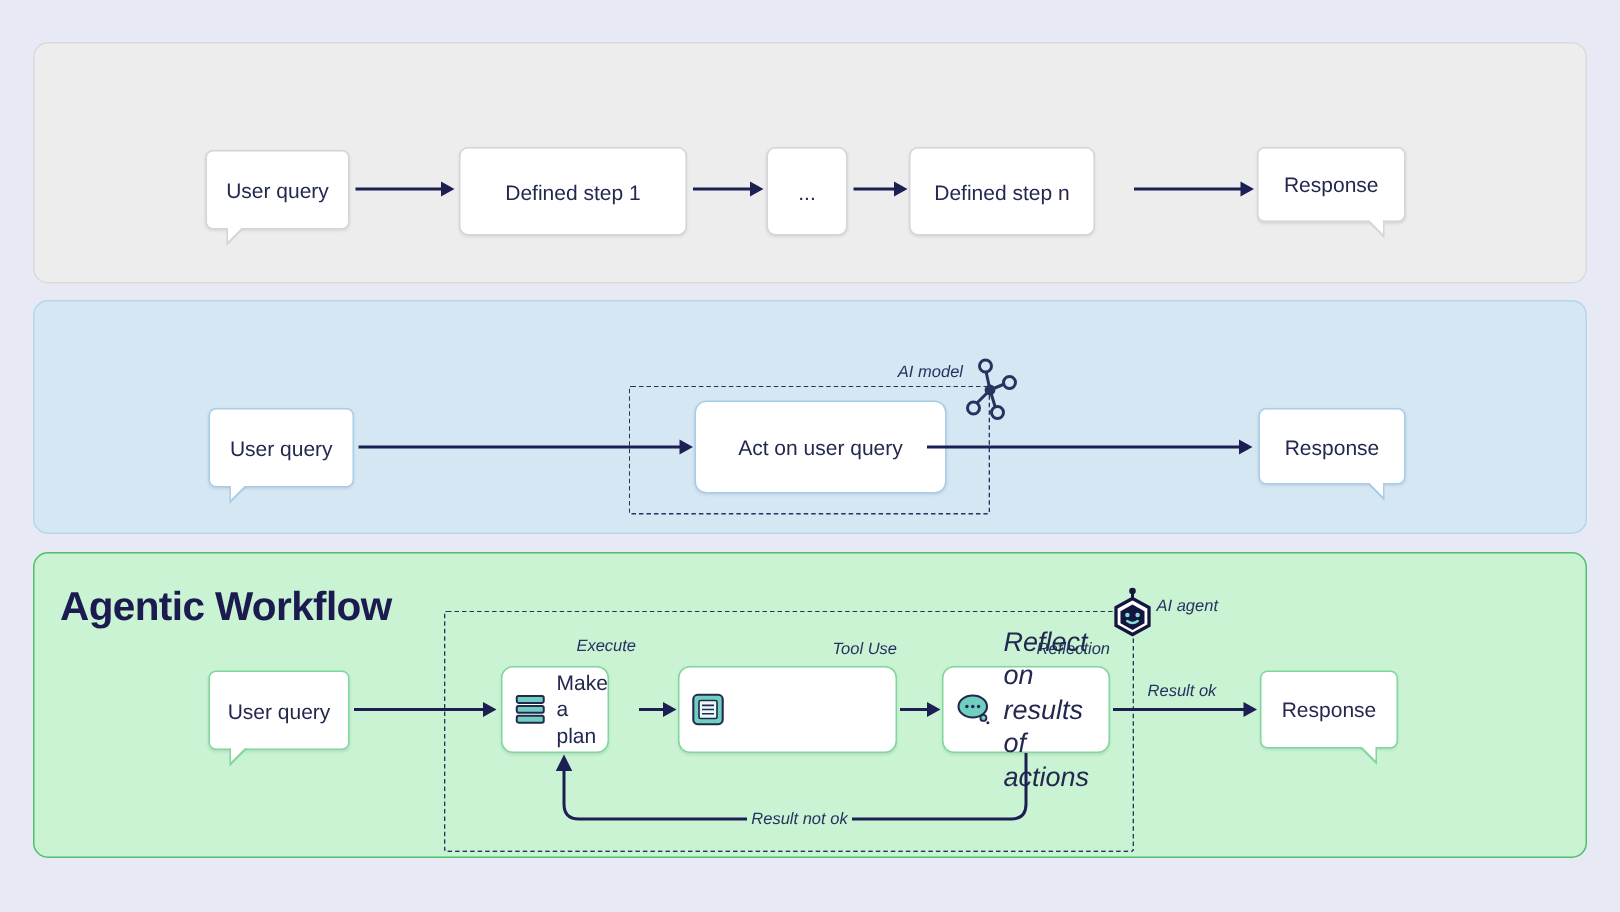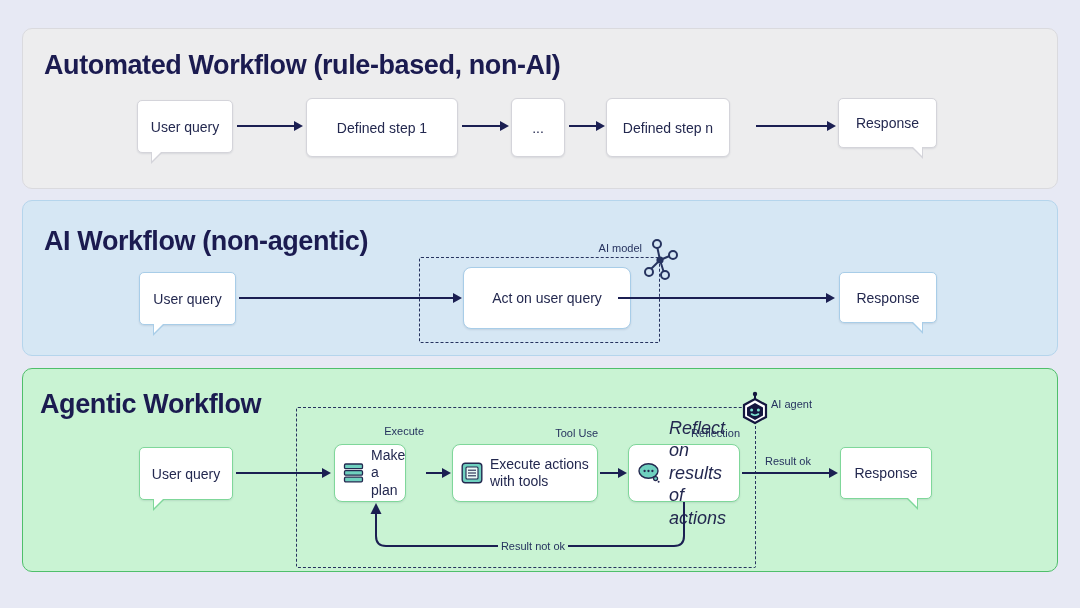--- a/index.html
+++ b/index.html
@@ -19,34 +19,33 @@
   .box.blue{border-color:#a8cde8;border-radius:8px;}
   .box.green{border-color:#7fd79a;border-radius:8px;justify-content:flex-start;text-align:left;padding:4px 6px 4px 8px;gap:7px;}
   .tlo{position:absolute;left:13px;bottom:-12px;width:0;height:0;border-top:12px solid var(--bc);border-right:12px solid transparent;}
   .tli{position:absolute;left:14px;bottom:-9px;width:0;height:0;border-top:10px solid #fff;border-right:10px solid transparent;}
   .tr .tlo{left:auto;right:13px;border-right:none;border-left:12px solid transparent;}
   .tr .tli{left:auto;right:14px;border-right:none;border-left:10px solid transparent;}
   .arrow{position:absolute;height:0;border-top:2px solid #1b1f52;}
   .arrow::after{content:"";position:absolute;right:-8px;top:-6px;width:0;height:0;
     border-left:9px solid #1b1f52;border-top:5px solid transparent;border-bottom:5px solid transparent;}
   .dashed{position:absolute;border:1.5px dashed #26335f;border-radius:2px;box-sizing:border-box;}
-  .mini{position:absolute;font-size:11px;color:#26335f;white-space:nowrap;}
+  .mini{position:absolute;font-size:11px;color:#26335f;white-space:nowrap;font-style:italic;}
   .right{text-align:right;}.center{text-align:center;}
   .icn{position:absolute;}
   .overlay{position:absolute;inset:0;pointer-events:none;}
   .wrap2{line-height:1.25;}
 </style>
 </head>
 <body>
 
 <div class="page">
 
   <div class="panel p1"></div>
   <div class="layer">
-    <h2 class="ptitle" style="left:44px;top:50px;">Automated Workflow (rule-based, non-AI)</h2>
 
     <div class="bubble" style="left:137px;top:100px;width:96px;height:53px;">
       <span>User query</span>
       <i class="tlo"></i>
         <i class="tli"></i>
     </div>
     <div class="arrow" style="left:237px;top:125px;width:58px;"></div>
     <div class="box" style="left:306px;top:98px;width:152px;height:59px;">
       <span>Defined step 1</span>
     </div>
@@ -61,21 +60,20 @@
     <div class="arrow" style="left:756px;top:125px;width:72px;"></div>
     <div class="bubble tr" style="left:838px;top:98px;width:99px;height:50px;">
       <span>Response</span>
       <i class="tlo"></i>
         <i class="tli"></i>
     </div>
   </div>
 
   <div class="panel p2"></div>
   <div class="layer">
-    <h2 class="ptitle" style="left:44px;top:226px;">AI Workflow (non-agentic)</h2>
 
     <div class="bubble b-blue" style="left:139px;top:272px;width:97px;height:53px;">
       <span>User query</span>
       <i class="tlo"></i>
         <i class="tli"></i>
     </div>
 
     <div class="dashed" style="left:419px;top:257px;width:241px;height:86px;"></div>
     <div class="mini right" style="left:556px;top:242px;width:86px;">AI model</div>
     <svg class="icn" style="left:644px;top:238px;" width="36" height="44" viewBox="0 0 36 44">
@@ -144,21 +142,20 @@
 
     <div class="mini right" style="left:498px;top:427px;width:100px;">Tool Use</div>
     <div class="box green" style="left:452px;top:444px;width:146px;height:58px;">
       <svg width="22" height="22" viewBox="0 0 22 22" style="flex:none;">
         <rect x="1.2" y="1.2" width="19.6" height="19.6" rx="3" fill="#6fd0bf" stroke="#23284f" stroke-width="1.4"></rect>
         <rect x="5" y="5" width="12" height="12" rx="1" fill="#eafaf6" stroke="#23284f" stroke-width="1.1"></rect>
         <line x1="7" y1="8.2" x2="15" y2="8.2" stroke="#23284f" stroke-width="1.1"></line>
         <line x1="7" y1="11" x2="15" y2="11" stroke="#23284f" stroke-width="1.1"></line>
         <line x1="7" y1="13.8" x2="15" y2="13.8" stroke="#23284f" stroke-width="1.1"></line>
       </svg>
-      <span class="wrap2">Execute actions with tools</span>
     </div>
     <div class="arrow" style="left:600px;top:472px;width:19px;"></div>
 
     <div class="mini right" style="left:640px;top:427px;width:100px;">Reflection</div>
     <div class="box green" style="left:628px;top:444px;width:112px;height:58px;font-size:18px;font-style:italic;">
       <svg width="25" height="23" viewBox="0 0 25 23" style="flex:none;">
         <ellipse cx="11.5" cy="9" rx="9.5" ry="7.3" fill="#6fd0bf" stroke="#23284f" stroke-width="1.4"></ellipse>
         <circle cx="7.6" cy="9" r="1.15" fill="#23284f"></circle>
         <circle cx="11.5" cy="9" r="1.15" fill="#23284f"></circle>
         <circle cx="15.4" cy="9" r="1.15" fill="#23284f"></circle>

